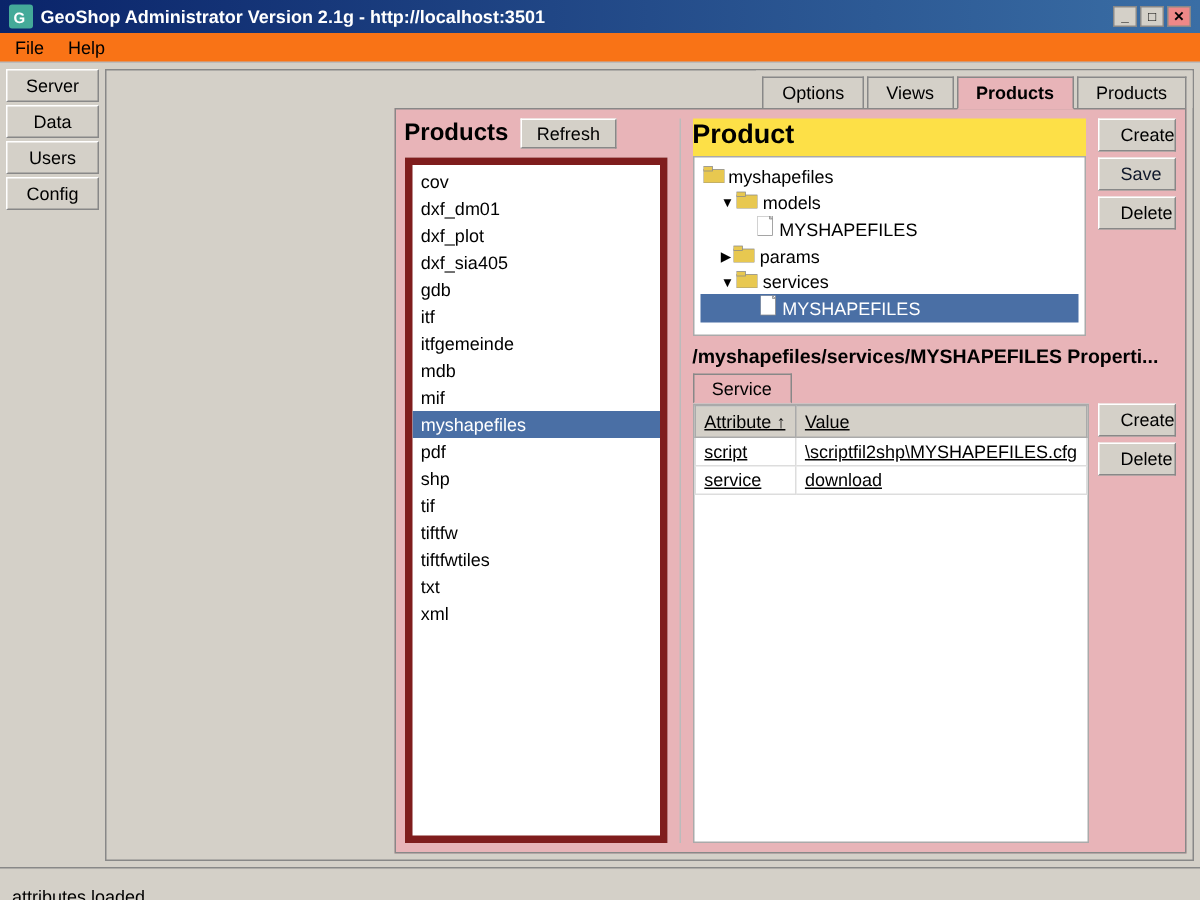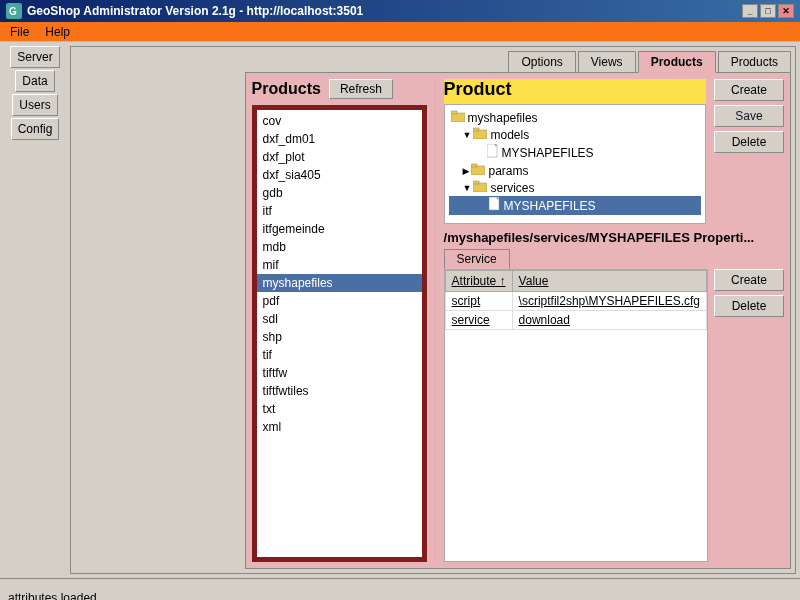--- a/index.html
+++ b/index.html
@@ -81,21 +81,20 @@
       padding: 4px;
       gap: 4px;
     }
 
     
     #sidebar {
       width: 62px;
       display: flex;
       flex-direction: column;
       gap: 2px;
-      align-items: center;
     }
     .sidebar-btn {
       background: #d4d0c8;
       border: 1px solid #888;
       border-top: 1px solid #fff;
       border-left: 1px solid #fff;
       padding: 3px 6px;
       font-size: 12px;
       cursor: pointer;
       text-align: center;
@@ -235,21 +234,21 @@
       gap: 4px;
     }
     .action-btn {
       padding: 3px 14px;
       background: #d4d0c8;
       border: 1px solid #888;
       border-top: 1px solid #fff;
       border-left: 1px solid #fff;
       cursor: pointer;
       font-size: 12px;
-      width: 70px;
+      width: 52px;
     }
     .action-btn:disabled {
       color: #999;
       cursor: default;
     }
 
     
     #properties-section {
       flex: 1;
       display: flex;
@@ -381,21 +380,20 @@
             <div class="product-item">dxf_dm01</div>
             <div class="product-item">dxf_plot</div>
             <div class="product-item">dxf_sia405</div>
             <div class="product-item">gdb</div>
             <div class="product-item">itf</div>
             <div class="product-item">itfgemeinde</div>
             <div class="product-item">mdb</div>
             <div class="product-item">mif</div>
             <div class="product-item selected">myshapefiles</div>
             <div class="product-item">pdf</div>
-            <div class="product-item">sdl</div>
             <div class="product-item">shp</div>
             <div class="product-item">tif</div>
             <div class="product-item">tiftfw</div>
             <div class="product-item">tiftfwtiles</div>
             <div class="product-item">txt</div>
             <div class="product-item">xml</div>
           </div>
       </div>
 
       <div id="divider"></div>

